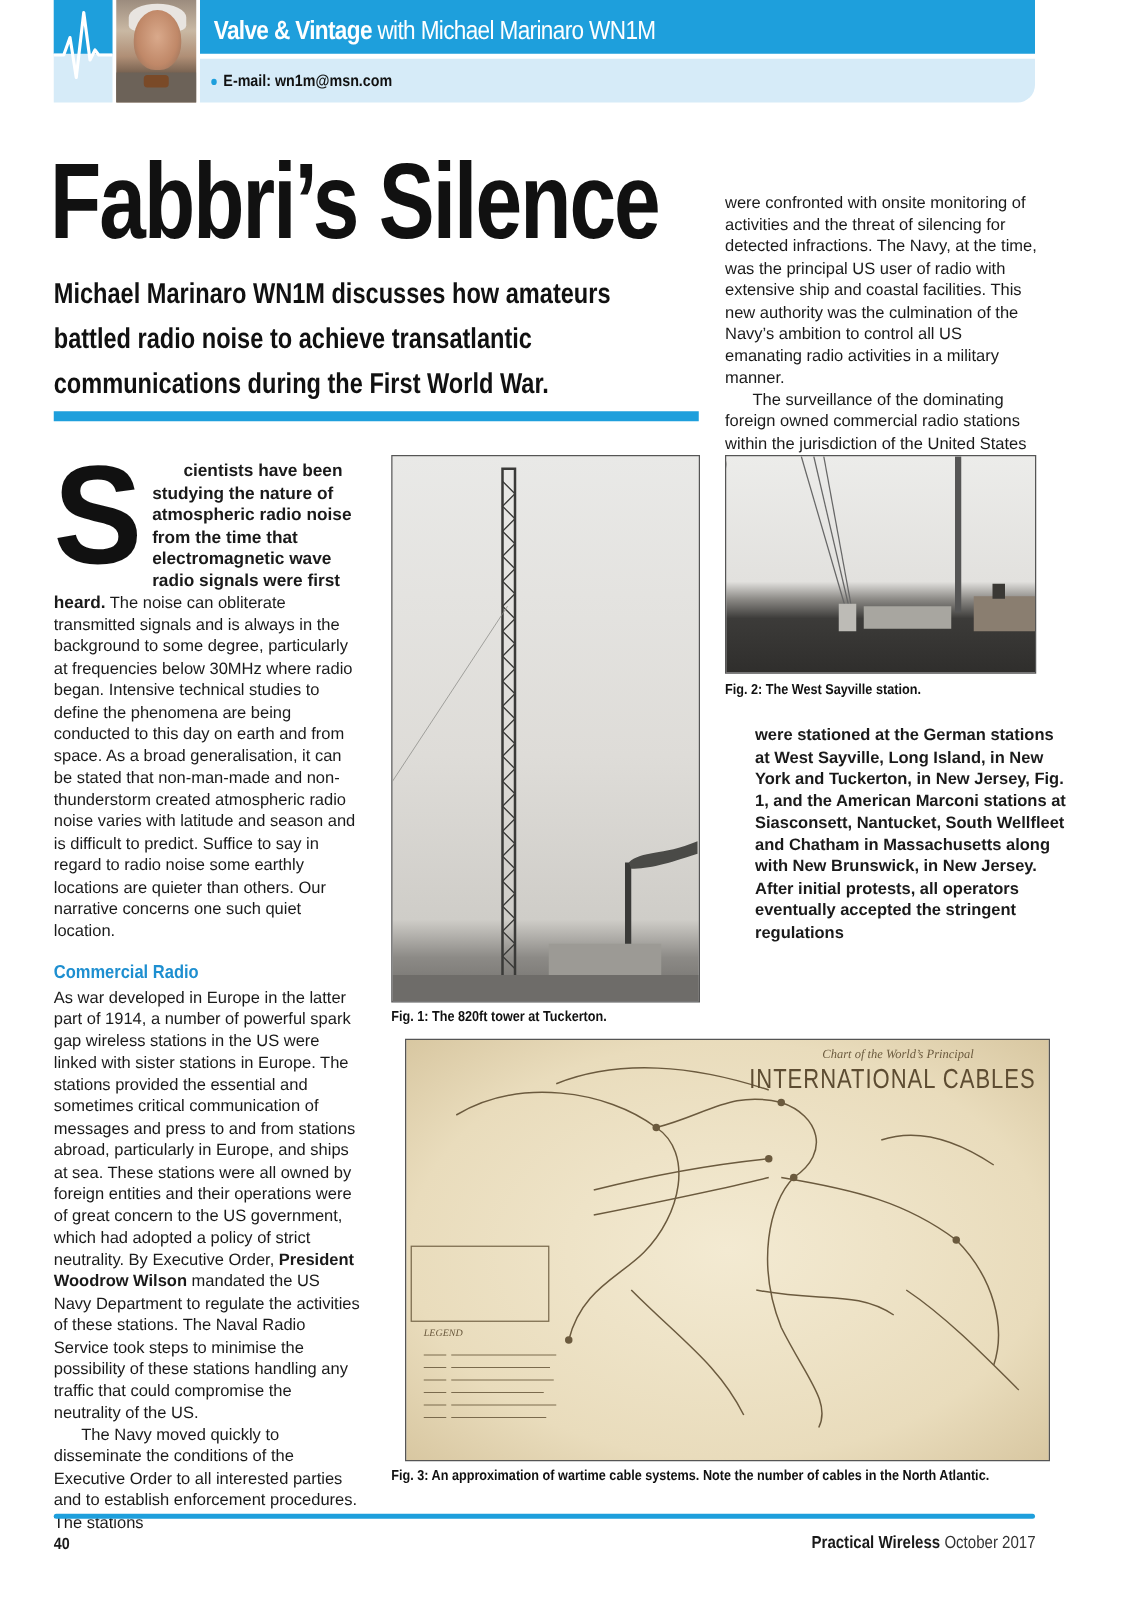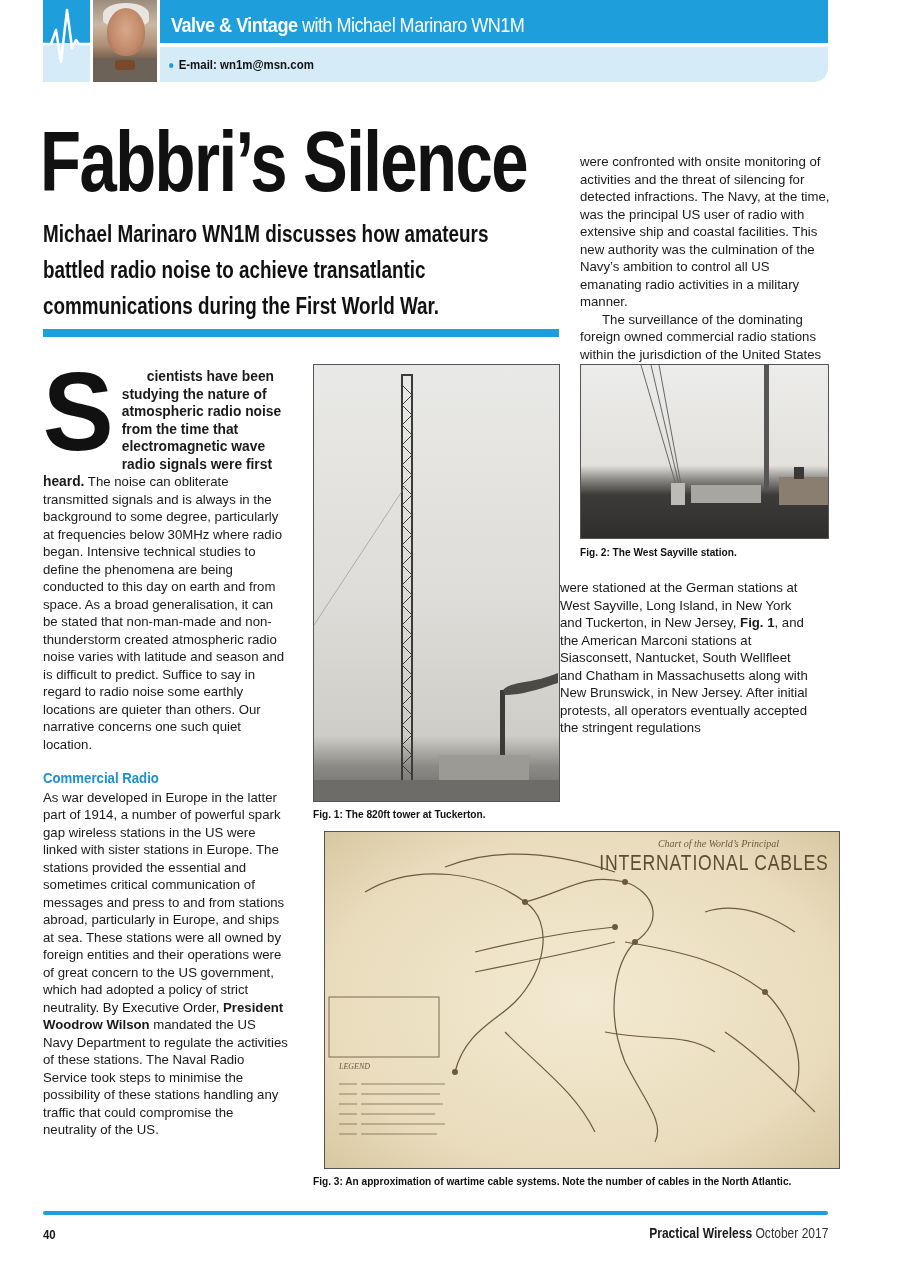--- a/index.html
+++ b/index.html
@@ -90,20 +90,21 @@
 <div class="standfirst">Michael Marinaro WN1M discusses how amateurs battled radio noise to achieve transatlantic communications during the First World War.</div>
 <div class="title-rule"></div>
 
 <div class="col body-text" style="left:43px; top:368px; width:246px;">
   <p>
     <span class="dropcap">S</span>
     <span class="lead-bold">cientists have been studying the nature of atmospheric radio noise from the time that electromagnetic wave radio signals were first heard.</span><span> The noise can obliterate transmitted signals and is always in the background to some degree, particularly at frequencies below 30MHz where radio began. Intensive technical studies to define the phenomena are being conducted to this day on earth and from space. As a broad generalisation, it can be stated that non-man-made and non-thunderstorm created atmospheric radio noise varies with latitude and season and is difficult to predict. Suffice to say in regard to radio noise some earthly locations are quieter than others. Our narrative concerns one such quiet location.</span>
   </p>
   <div class="section-head">Commercial Radio</div>
   <p><span>As war developed in Europe in the latter part of 1914, a number of powerful spark gap wireless stations in the US were linked with sister stations in Europe. The stations provided the essential and sometimes critical communication of messages and press to and from stations abroad, particularly in Europe, and ships at sea. These stations were all owned by foreign entities and their operations were of great concern to the US government, which had adopted a policy of strict neutrality. By Executive Order, </span><b>President Woodrow Wilson</b><span> mandated the US Navy Department to regulate the activities of these stations. The Naval Radio Service took steps to minimise the possibility of these stations handling any traffic that could compromise the neutrality of the US.</span></p>
+  <p class="indent">The Navy moved quickly to disseminate the conditions of the Executive Order to all interested parties and to establish enforcement procedures. The stations</p>
 </div>
 
 <div class="col body-text" style="left:580px; top:125px; width:250px;margin-top:28px;">
   <p>were confronted with onsite monitoring of activities and the threat of silencing for detected infractions. The Navy, at the time, was the principal US user of radio with extensive ship and coastal facilities. This new authority was the culmination of the Navy’s ambition to control all US emanating radio activities in a military manner.</p>
   <p class="indent">The surveillance of the dominating foreign owned commercial radio stations within the jurisdiction of the United States was a priority undertaking. Navy censors</p>
 </div>
 
 <div class="fig fig1">
   <svg width="245" height="436" viewBox="0 0 245 436">
     <rect x="88" y="10" width="10" height="410" fill="none" stroke="#3a3a38" stroke-width="2"></rect>
@@ -126,21 +127,21 @@
     <line x1="78" y1="0" x2="100" y2="120" stroke="#666" stroke-width="1"></line>
     <rect x="183" y="0" width="5" height="125" fill="#555"></rect>
     <rect x="90" y="118" width="14" height="22" fill="#bdbbb6"></rect>
     <rect x="198" y="112" width="49" height="28" fill="#8a7e70"></rect>
     <rect x="213" y="102" width="10" height="12" fill="#3a3834"></rect>
     <rect x="110" y="120" width="70" height="18" fill="#a8a6a0"></rect>
   </svg>
 </div>
 <div class="caption" style="left:580px; top:546px;">Fig. 2: The West Sayville station.</div>
 
-<div class="col body-text" style="left:560px; top:579px; width:250px;">
+<div class="col body-text" style="left:604px; top:579px; width:250px;font-weight:bold;">
   <p><span>were stationed at the German stations at West Sayville, Long Island, in New York and Tuckerton, in New Jersey, </span><b>Fig. 1</b><span>, and the American Marconi stations at Siasconsett, Nantucket, South Wellfleet and Chatham in Massachusetts along with New Brunswick, in New Jersey. After initial protests, all operators eventually accepted the stringent regulations</span></p>
 </div>
 
 <div class="fig fig3">
   <svg width="514" height="336" viewBox="0 0 514 336" style="position:absolute;left:0;top:0;">
     <g fill="none" stroke="#6b5a3e" stroke-width="1.2">
       <path d="M40,60 C90,30 160,40 200,70 C230,90 220,140 190,170 C170,190 140,200 130,240"></path>
       <path d="M200,70 C240,60 260,40 300,50 C330,60 340,90 310,110 C290,130 280,180 300,230 C320,270 340,290 330,310"></path>
       <path d="M120,35 C170,15 230,20 290,40"></path>
       <path d="M300,110 C360,120 400,130 440,160 C470,190 480,230 470,260"></path>

